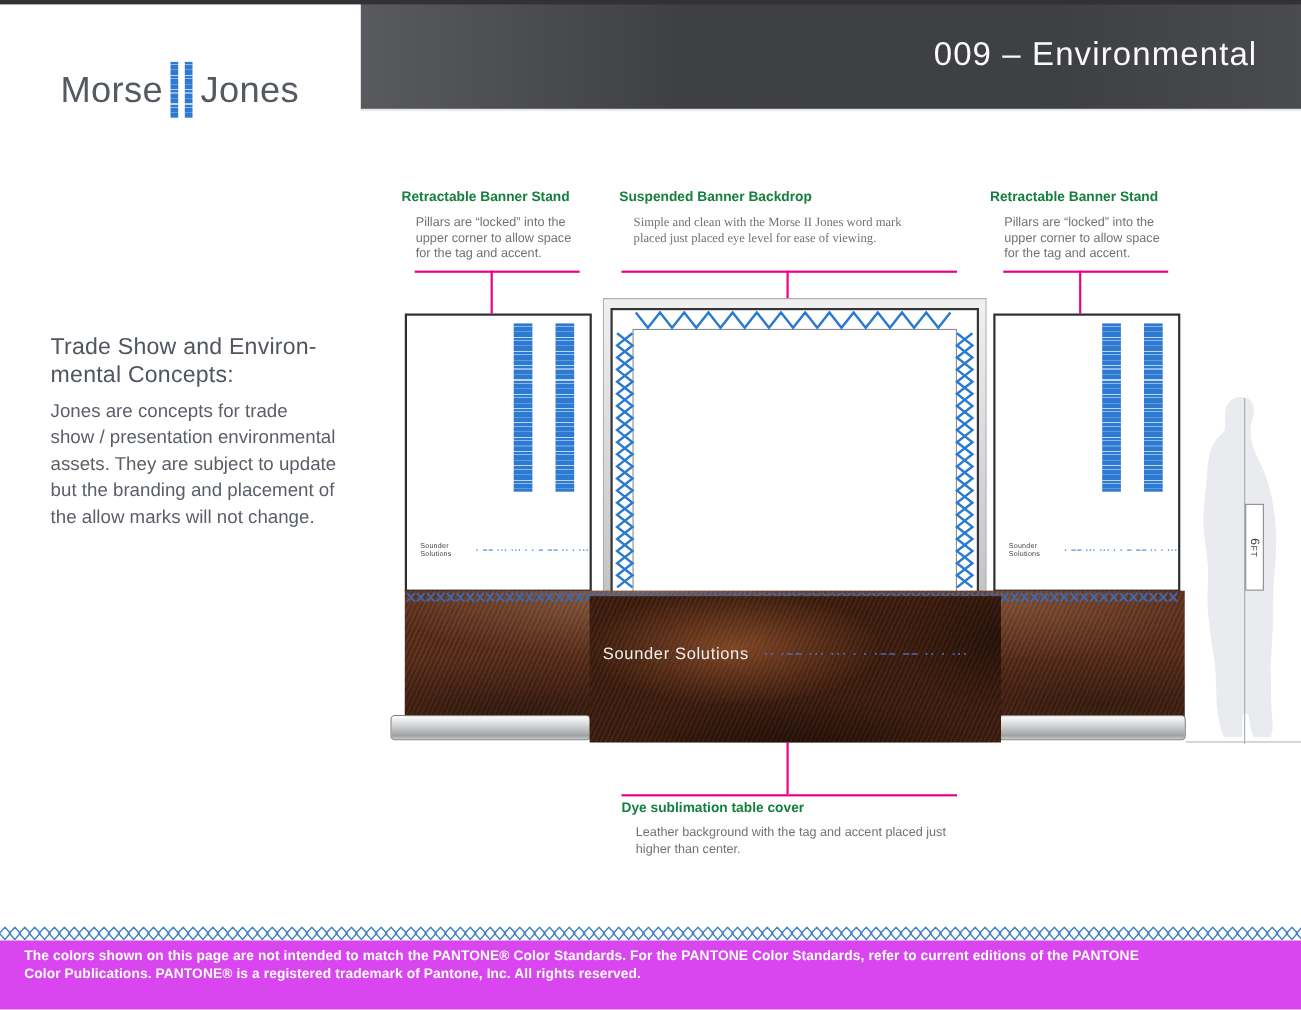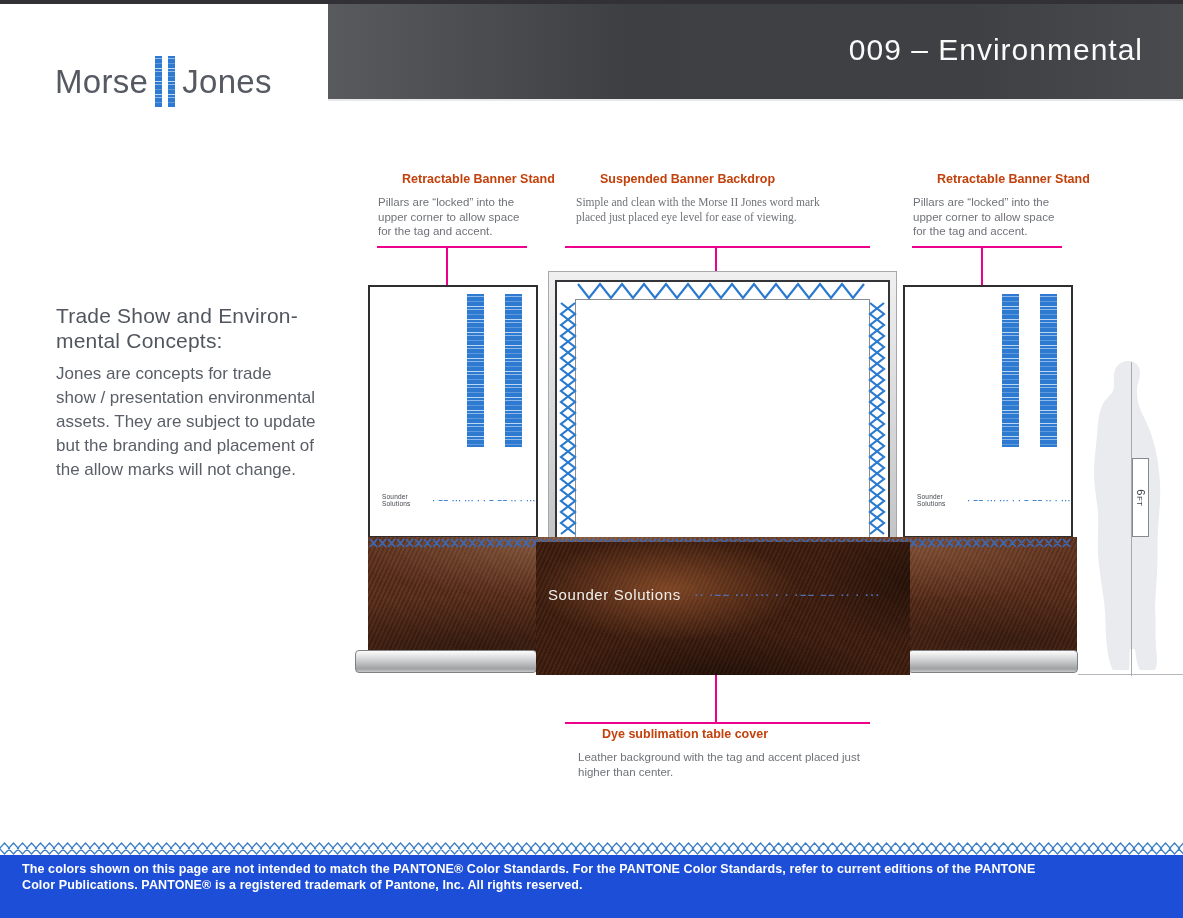--- a/index.html
+++ b/index.html
@@ -23,26 +23,26 @@
   .barcode { background:repeating-linear-gradient(to bottom,
       #2e7ad0 0px,#2e7ad0 2px,#8fb9e9 2px,#8fb9e9 3px,#2e7ad0 3px,#2e7ad0 7px,
       #5d9bde 7px,#5d9bde 8px,#2e7ad0 8px,#2e7ad0 12px,#bcd7f2 12px,#bcd7f2 13px); }
   .logo-main { left:55px; top:56px; }
   .logo-main .bar { height:51px; }
   .logo-backdrop { left:548px; top:344px; width:349px; display:flex; justify-content:center; }
   .logo-backdrop .bar { height:48px; }
   .logo-backdrop .logo-word { color:#5a5e66; }
 
   
-  .intro { left:56px; top:303px; width:310px; color:#565b63; }
+  .intro { left:46px; top:303px; width:310px; color:#565b63; }
   .intro-heading { font-size:21px; line-height:25px; color:#51565e; letter-spacing:.2px; }
   .intro-body { margin-top:9px; font-size:17px; line-height:24px; color:#5a5f67; }
 
   
-  .ann-title { font-size:12.5px; font-weight:bold; color:#c2410c;margin-left:37px; }
+  .ann-title { font-size:12.5px; font-weight:bold; color:#15803d; }
   .ann-body { font-size:11.5px; line-height:14.5px; color:#6f7278; }
   .pink { background:#ec008c; }
 
   
   .stand { width:170px; height:253px; background:#ffffff; border:2px solid #2e2e31; z-index:2; }
   .pillar { position:absolute; top:7px; width:17px; height:153px; }
   .p1 { left:97px; } .p2 { left:135px; }
   .stand-tag { position:absolute; left:12px; top:206px; display:flex; align-items:center; gap:6px; }
   .stand-tag-label { font-size:6.5px; color:#41454c; letter-spacing:.2px; }
   .stand-tag-morse { font-size:8px; font-weight:bold; color:#2a78d2; letter-spacing:.6px; white-space:nowrap; }
@@ -75,21 +75,21 @@
 
   
   .measure-line { left:1131px; top:362px; width:1px; height:314px; background:#a6aaae; z-index:7; }
   .ft-box { left:1132px; top:458px; width:17px; height:79px; background:#fff; border:1px solid #86898d;
       z-index:8; display:flex; align-items:center; justify-content:center; }
   .ft-label { transform:rotate(90deg); font-size:11px; color:#3a3e45; letter-spacing:.5px; white-space:nowrap; }
   .ft-label .unit { font-size:8px; }
   .ground-line { left:1078px; top:674px; width:105px; height:1px; background:#b3b6ba; }
 
   
-  .footer { left:0; top:855px; width:1183px; height:63px; background:#1d4ed8; }
+  .footer { left:0; top:855px; width:1183px; height:63px; background:#d946ef; }
   .footer-text { position:absolute; left:22px; top:6px; color:#ffffff; font-size:12.5px;
       font-weight:bold; line-height:16px; letter-spacing:.1px; }
 </style>
 </head>
 <body>
 
 <div class="page">
 
   <div class="abs top-strip"></div>
   <div class="abs header-block"></div>

